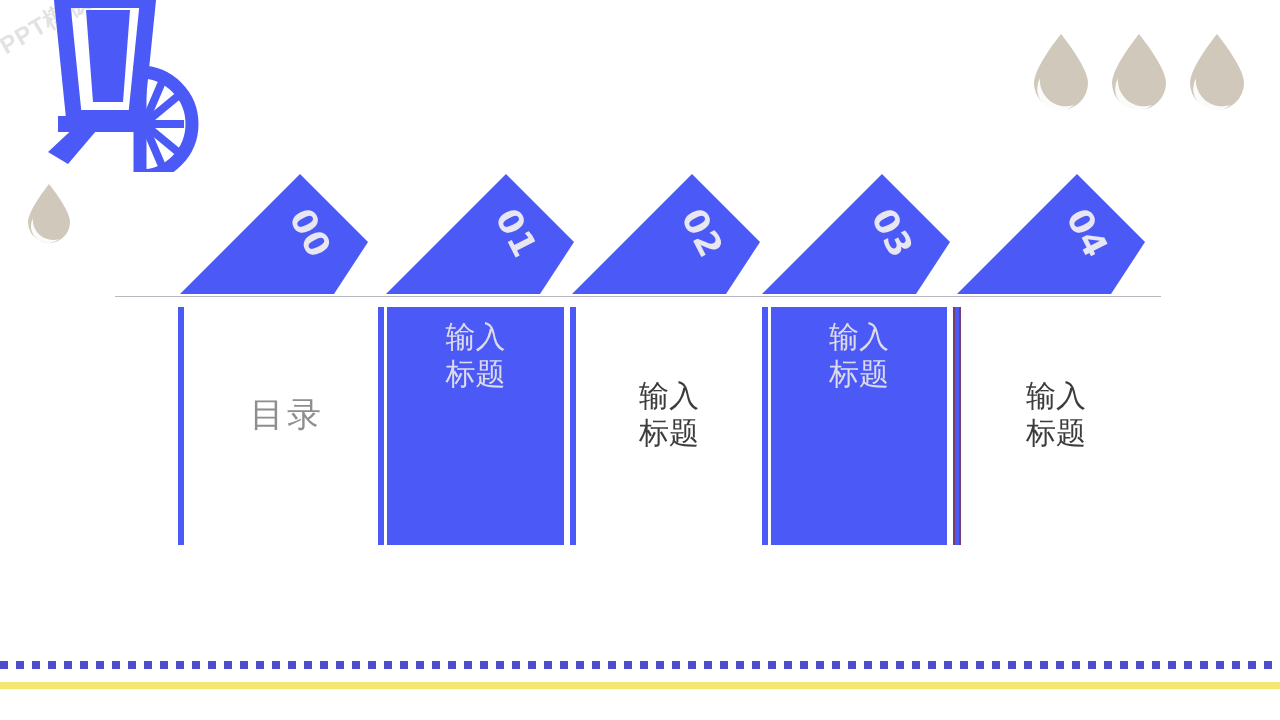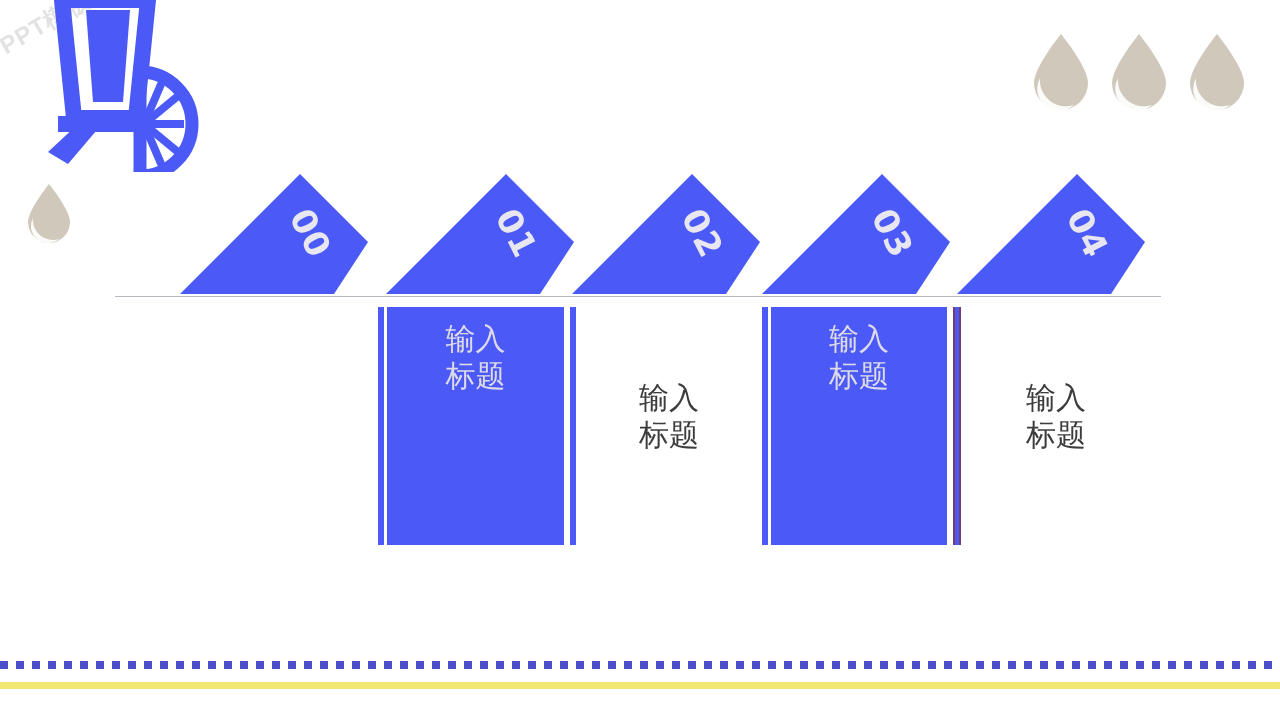--- a/index.html
+++ b/index.html
@@ -45,21 +45,21 @@
   
   .panels{position:absolute;left:0;top:305px;width:1280px;height:245px;}
   .panel{position:absolute;top:0;height:240px;}
   .bar-left{position:absolute;top:2px;width:6px;height:238px;background:#4B5AF6;}
   .bar-right{position:absolute;top:2px;width:6px;height:238px;background:#4B5AF6;}
   .bar-right.accent{background:#4B5AF6;border-left:2px solid #7a3b6e;border-right:2px solid #7a3b6e;box-sizing:content-box;}
   .panel-box{position:absolute;top:2px;height:238px;background:#4B5AF6;}
   .panel-label{
     position:absolute;text-align:center;line-height:1.22;
     font-size:30px;font-weight:400;white-space:pre-line;
-    font-family:Liberation Sans, sans-serif;
+    font-family:Liberation Mono, monospace;
   }
   .panel-label.on-blue{color:#dedbe8;}
   .panel-label.on-white{color:#3c3c3c;}
   .panel-label.menu{color:#8e8e8e;font-size:34px;letter-spacing:3px;}
 
   
   .dotline{
     position:absolute;left:0;top:661px;width:1280px;height:8px;
     background-image:repeating-linear-gradient(to right,#4B4FCB 0px,#4B4FCB 8px,rgba(0,0,0,0) 8px,rgba(0,0,0,0) 16px);
   }
@@ -158,20 +158,24 @@
       </svg>
       <span class="num" style="left:106px;top:45px;">04</span>
     </div>
 
   </div>
 
   <div class="divider"></div>
 
   <div class="panels">
 
+    <div class="panel" style="left:178px;width:200px;">
+      <div class="bar-left" style="left:0px;"></div>
+      <div class="panel-label menu" style="left:24px;top:92px;width:170px;">目录</div>
+    </div>
 
     <div class="panel" style="left:378px;width:198px;">
       <div class="bar-left" style="left:0px;"></div>
       <div class="panel-box" style="left:9px;width:177px;"></div>
       <div class="bar-right" style="left:192px;"></div>
       <div class="panel-label on-blue" style="left:9px;top:16px;width:177px;">输入
 标题</div>
     </div>
 
     <div class="panel" style="left:576px;width:186px;">

